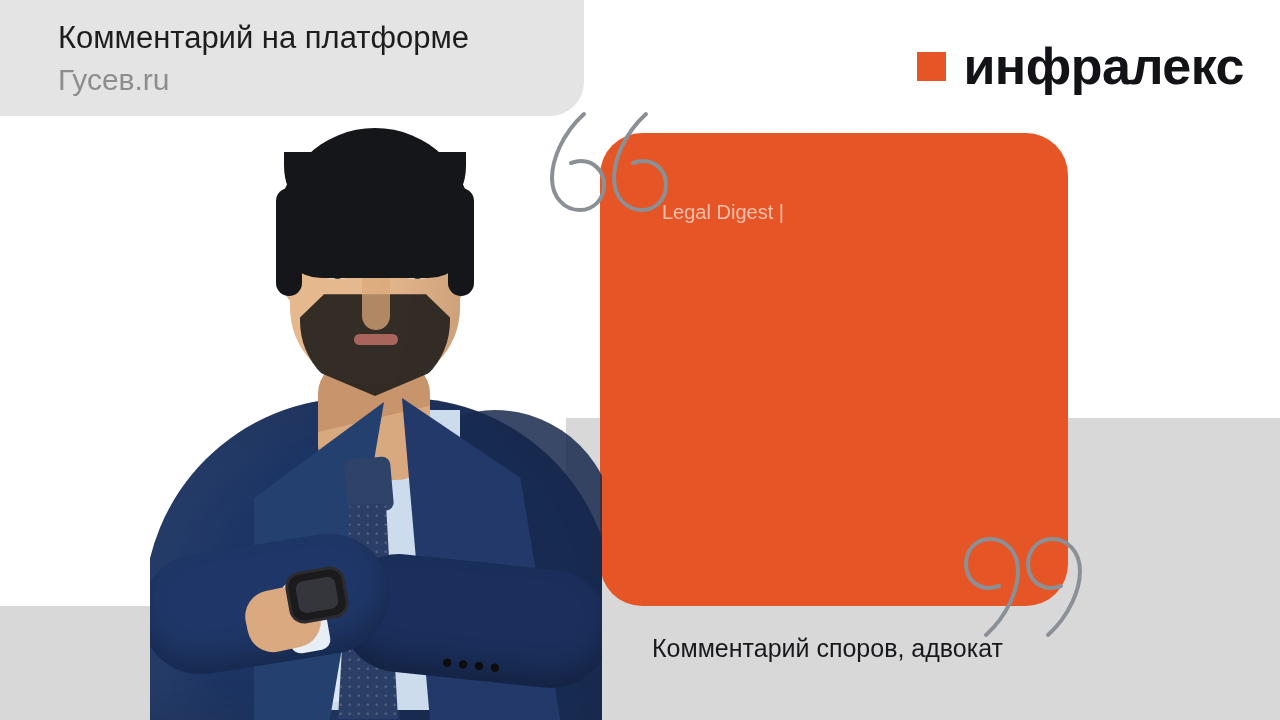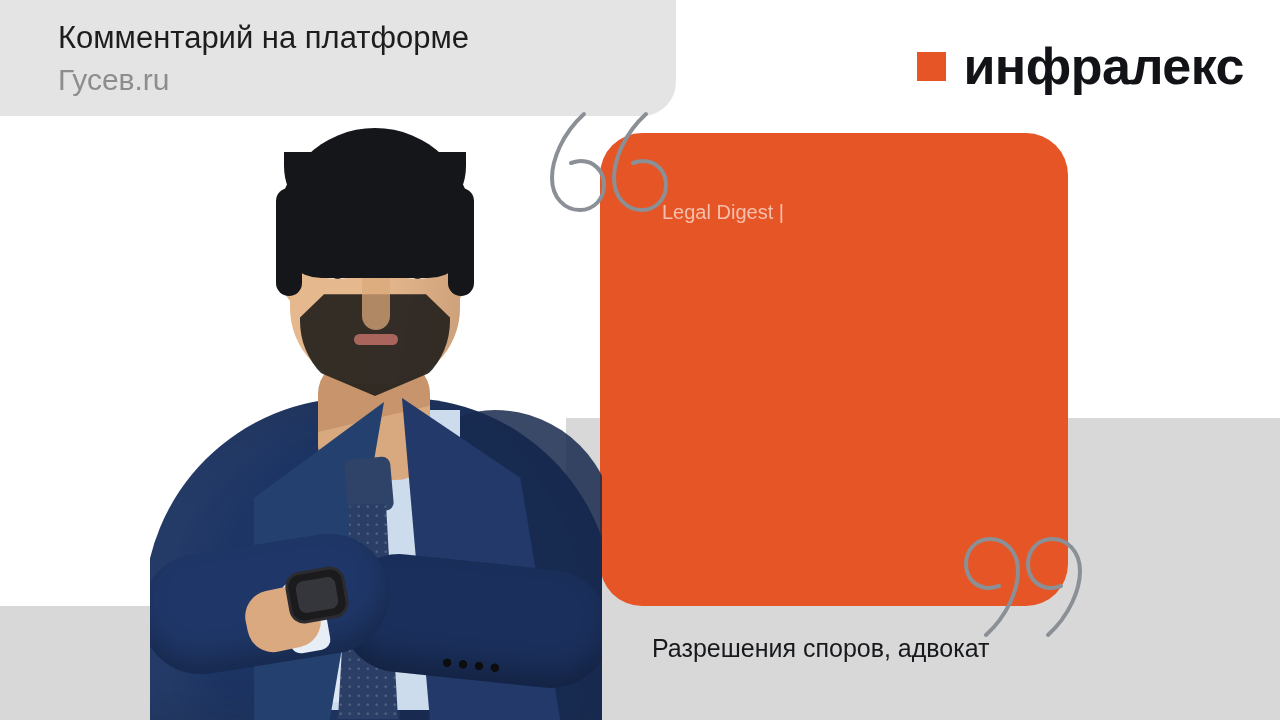--- a/index.html
+++ b/index.html
@@ -15,21 +15,21 @@
   
   .gray-bottom{
     position:absolute;left:566px;top:418px;width:714px;height:302px;
     background:#d8d8d8;z-index:1;
   }
   .gray-bottom-left{
     position:absolute;left:0px;top:606px;width:600px;height:114px;
     background:#d8d8d8;z-index:1;
   }
   .header-pill{
-    position:absolute;left:0;top:0;width:676px;height:116px;
+    position:absolute;left:0;top:0;width:584px;height:116px;
     background:#e4e4e4;border-bottom-right-radius:34px;z-index:6;
   }
   .header-pill .ttl{
     position:absolute;left:58px;top:18px;
     font-size:31px;line-height:40px;color:#1d1d1d;white-space:nowrap;
   }
   .header-pill .sub{
     position:absolute;left:58px;top:61px;
     font-size:30px;line-height:38px;color:#8d8d8d;white-space:nowrap;
   }
@@ -282,16 +282,16 @@
     <div class="ttl">Комментарий на платформе</div>
     <div class="sub">Гусев.ru</div>
   </div>
 
   <div class="logo">
     <div class="logo-mark"></div>
     <div class="logo-text">инфралекс</div>
   </div>
 
   <div class="caption">
-    <div class="caption-line">Разрешения споров, адвокат</div>
+    <div class="caption-line">Комментарий споров, адвокат</div>
   </div>
 
 </div>
 
 </body></html>

